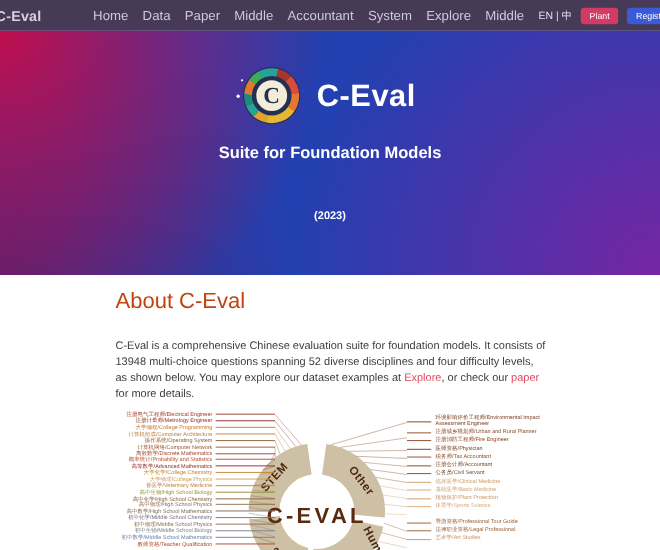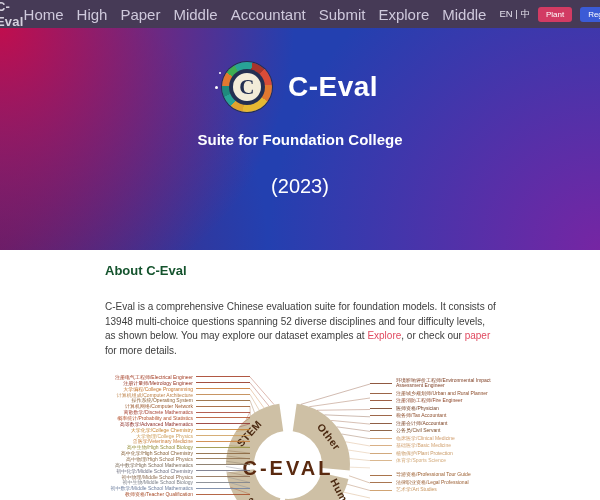--- a/index.html
+++ b/index.html
@@ -11,21 +11,21 @@
   .page{position:relative;width:600px;height:500px;overflow:hidden;}
 
   
   .navbar{
     position:absolute;top:0;left:0;width:600px;height:28px;
     background:#463a56;display:flex;align-items:center;box-sizing:border-box;
     padding:0 0 0 0;
   }
   .brand{color:#d6d1de;font-weight:bold;font-size:13px;margin-left:-4px;letter-spacing:.2px;}
   .nav-links{display:flex;align-items:center;margin-left:auto;gap:13px;}
-  .nav-links a{color:#cfc9dc;font-size:15px;text-decoration:none;white-space:nowrap;cursor:pointer;}
+  .nav-links a{color:#cfc9dc;font-size:12px;text-decoration:none;white-space:nowrap;cursor:pointer;}
   .lang{color:#e4e0ec;font-size:9.5px;margin-left:13px;white-space:nowrap;cursor:pointer;}
   .btn{border:none;border-radius:3px;color:#fff;font-size:8px;font-family:inherit;
        padding:3px 8px;margin-left:8px;white-space:nowrap;cursor:pointer;}
   .btn-login{background:#d23b63;}
   .btn-register{background:#3b5bd6;margin-right:-16px;}
 
   
   .hero{
     position:absolute;top:28px;left:0;width:600px;height:222px;
     background:
@@ -45,25 +45,25 @@
     box-shadow:0 0 0 1px #24304f;
   }
   .logo-mid{position:absolute;inset:7px;border-radius:50%;background:#242f52;}
   .logo-core{position:absolute;inset:11px;border-radius:50%;background:#f3ecd9;
     display:flex;align-items:center;justify-content:center;
     color:#242f52;font-family:"Liberation Serif","DejaVu Serif",serif;
     font-weight:bold;font-size:21px;}
   .sparkle{position:absolute;background:#fff;border-radius:50%;}
   .hero-title{font-size:28px;font-weight:bold;margin:0;letter-spacing:.5px;}
   .hero-subtitle{margin-top:14px;font-size:15px;font-weight:bold;line-height:23px;}
-  .hero-year{margin-top:24px;font-size:20px;font-weight:normal;}
+  .hero-year{margin-top:40px;font-size:10px;font-weight:bold;}
 
   
   .about{position:absolute;top:250px;left:0;width:600px;box-sizing:border-box;padding:13px 105px 0 105px;}
-  .about h2{margin:0;color:#14532d;font-size:13px;font-weight:bold;}
+  .about h2{margin:0;color:#c2410c;font-size:20px;font-weight:normal;}
   .about p{margin:22px 0 0 0;font-size:10px;line-height:14.7px;color:#3d3d3d;width:393px;}
   .about a{color:#e04a60;text-decoration:none;cursor:pointer;}
 
   
   .diagram{position:absolute;top:373px;left:0;width:600px;height:127px;}
   #donut-svg{position:absolute;top:0;left:0;}
   .subj-col{position:absolute;font-size:5px;}
   .left-col{left:105px;top:1px;width:145px;}
   .lrow{display:flex;align-items:center;justify-content:flex-end;height:5.86px;}
   .lrow .label{white-space:nowrap;flex:0 0 auto;}
@@ -79,45 +79,45 @@
 </head>
 <body>
 
 <div class="page">
 
   <header class="navbar">
     <div class="brand">C-Eval</div>
     <nav class="nav-links">
 
     <a>Home</a>
-        <a>High</a>
+        <a>Data</a>
         <a>Paper</a>
         <a>Middle</a>
         <a>Accountant</a>
-        <a>Submit</a>
+        <a>System</a>
         <a>Explore</a>
         <a>Middle</a>
       </nav>
     <div class="lang">EN | 中</div>
     <button class="btn btn-login">Plant</button>
     <button class="btn btn-register">Register</button>
   </header>
 
   <section class="hero">
     <div class="hero-row">
       <div class="logo">
         <span class="sparkle" style="width:3px;height:3px;left:-7px;top:24px;"></span>
         <span class="sparkle" style="width:2px;height:2px;left:-3px;top:10px;"></span>
         <div class="logo-mid"></div>
         <div class="logo-core">C</div>
       </div>
       <h1 class="hero-title">C-Eval</h1>
     </div>
     <div class="hero-subtitle">
-      <div>Suite for Foundation College</div>
+      <div>Suite for Foundation Models</div>
     </div>
     <div class="hero-year">(2023)</div>
   </section>
 
   <section class="about">
     <h2>About C-Eval</h2>
     <p><span>C-Eval is a comprehensive Chinese evaluation suite for foundation models. It consists of 13948 multi-choice questions spanning 52 diverse disciplines and four difficulty levels, as shown below. You may explore our dataset examples at </span><a>Explore</a><span>, or check our </span><a>paper</a><span> for more details.</span></p>
   </section>
 
   <section class="diagram">

